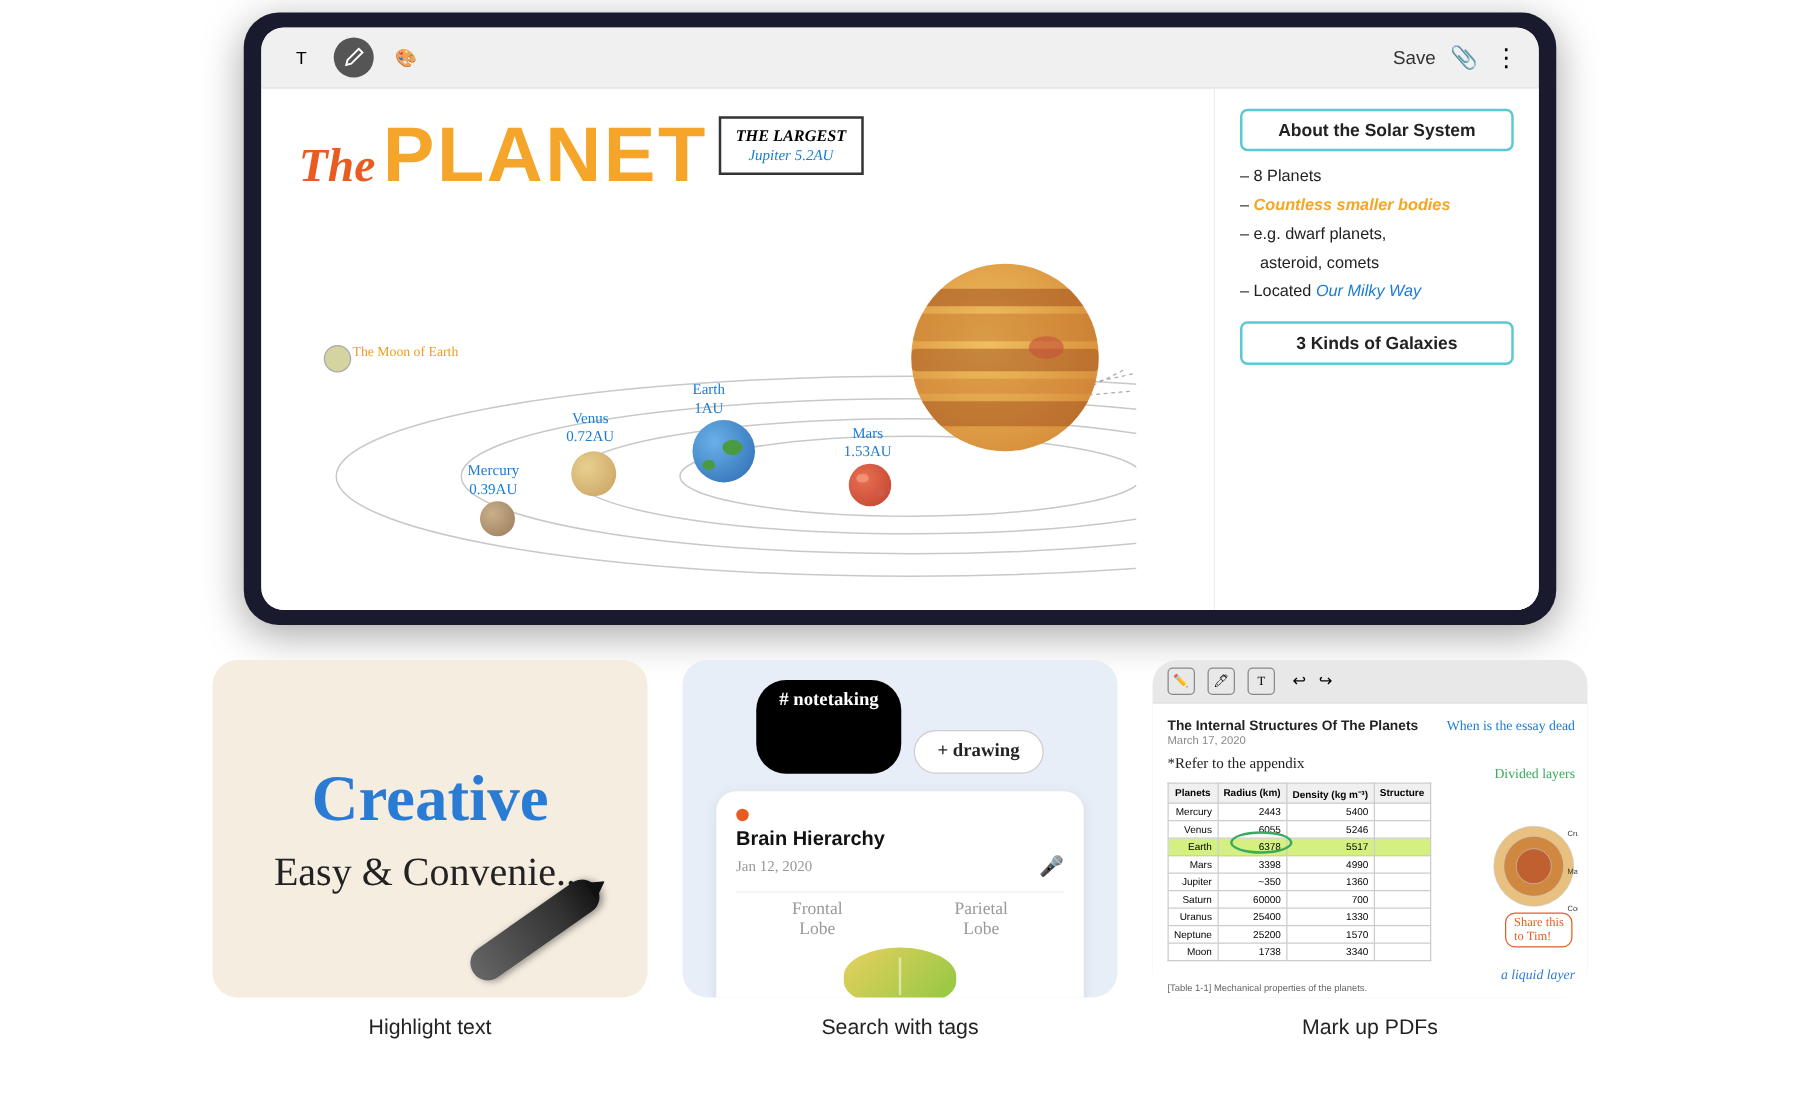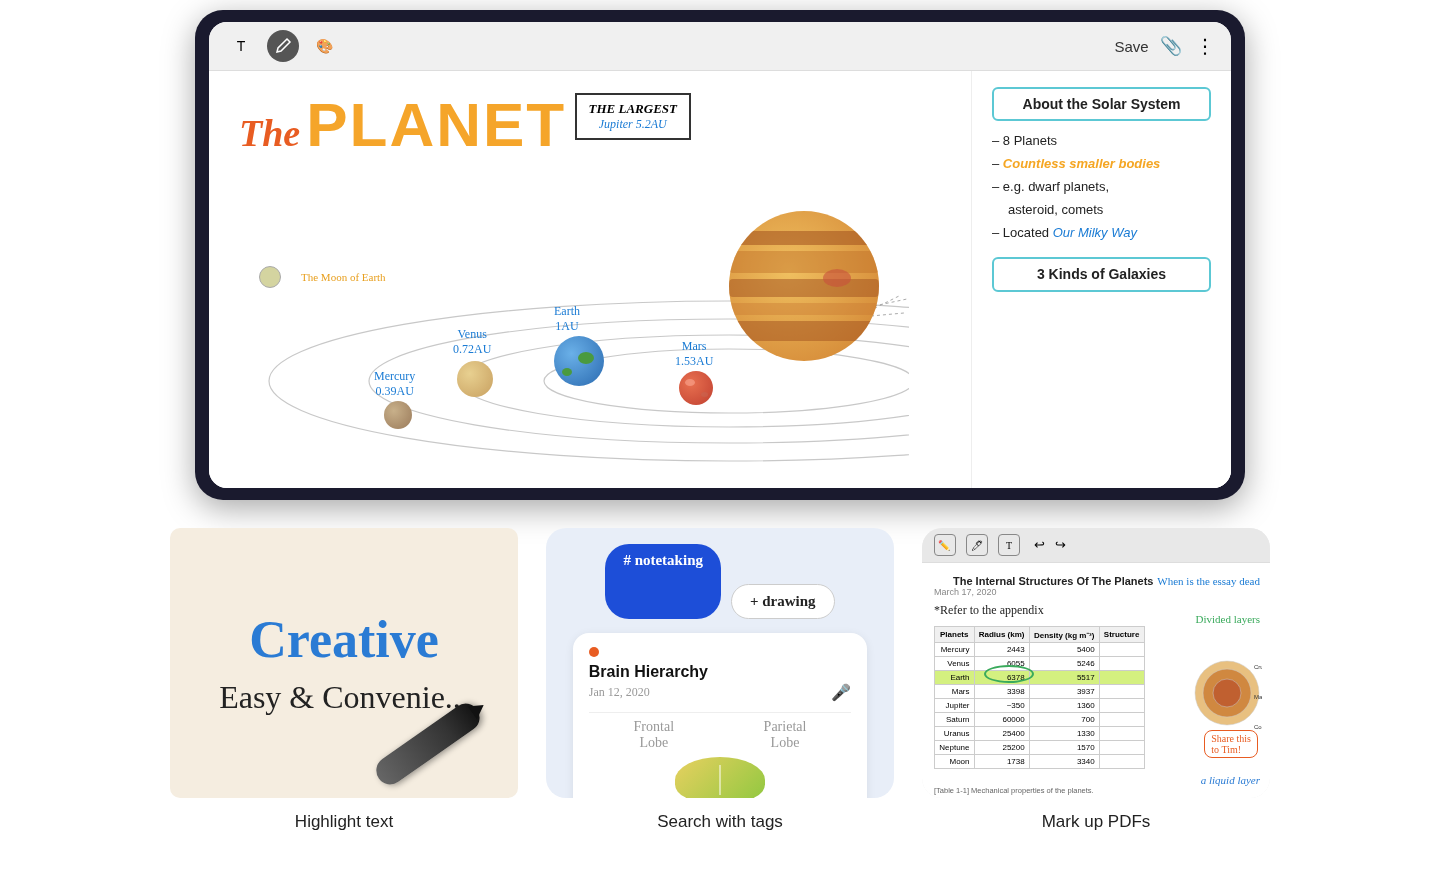--- a/index.html
+++ b/index.html
@@ -147,25 +147,25 @@
       position: absolute;
       font-family: 'Comic Sans MS', cursive;
       text-align: center;
       font-size: 12px;
       color: #1a7bd4;
     }
 
     
     .moon-label {
       position: absolute;
-      top: 195px; left: 50px;
+      top: 205px; left: 50px;
       font-family: 'Comic Sans MS', cursive;
       color: #e8a020;
       font-size: 11px;
-      display: flex; align-items: center; gap: 20px;
+      display: flex; align-items: flex-start; gap: 1px;
     }
     .moon-circle {
       width: 22px; height: 22px;
       border-radius: 50%;
       background: #d4d4a0;
       border: 1.5px solid #aaa;
     }
 
     
     .bottom-section {
@@ -197,21 +197,20 @@
     }
 
     
     .card-highlight {
       background: #f5ede0;
       display: flex;
       flex-direction: column;
       align-items: center;
       justify-content: center;
       gap: 10px;
-      border-radius: 10px;
     }
     .card-highlight-text1 {
       font-family: 'Brush Script MT', cursive;
       font-size: 52px;
       color: #2a7bd4;
       font-weight: bold;
     }
     .card-highlight-text2 {
       font-family: 'Brush Script MT', cursive;
       font-size: 32px;
@@ -230,21 +229,21 @@
     .tag-row {
       display: flex; gap: 10px; margin-bottom: 4px;
     }
     .tag-pill {
       border-radius: 24px;
       padding: 8px 18px;
       font-size: 15px;
       font-weight: 600;
       cursor: pointer;
     }
-    .tag-pill.dark { background: #1d4ed8; color: #fff; }
+    .tag-pill.dark { background: #000000; color: #fff; }
     .tag-pill.light { background: #fff; color: #222; border: 1.5px solid #ccc; margin-top: 40px; }
     .note-card {
       background: #fff;
       border-radius: 16px;
       width: 92%;
       padding: 14px 16px;
       box-shadow: 0 2px 10px rgba(0,0,0,0.08);
     }
     .note-card-dot {
       width: 10px; height: 10px; border-radius: 50%; background: #e85c22;
@@ -288,21 +287,21 @@
     }
     .pdf-content {
       flex: 1;
       background: #fff;
       padding: 12px;
       font-size: 10px;
       font-family: Arial, sans-serif;
       position: relative;
       overflow: hidden;
     }
-    .pdf-title { font-size: 11px; font-weight: bold; color: #222; margin-left: 19px; }
+    .pdf-title { font-size: 11px; font-weight: bold; color: #222; }
     .pdf-date { font-size: 9px; color: #888; margin-bottom: 6px; }
     .pdf-handwritten {
       position: absolute;
       top: 12px; right: 10px;
       font-family: 'Comic Sans MS', cursive;
       font-size: 11px; color: #1a7bd4;
     }
     .pdf-refer {
       font-family: 'Comic Sans MS', cursive;
       font-size: 12px; color: #222; margin-bottom: 8px;
@@ -594,21 +593,21 @@
               </tr>
             <tr class="hl">
                 <td>Earth</td>
                 <td class="hl">6378</td>
                 <td>5517</td>
                 <td></td>
               </tr>
             <tr>
                 <td>Mars</td>
                 <td>3398</td>
-                <td>3937</td>
+                <td>4990</td>
                 <td></td>
               </tr>
             <tr>
                 <td>Jupiter</td>
                 <td>~350</td>
                 <td>1360</td>
                 <td></td>
               </tr>
             <tr>
                 <td>Saturn</td>

